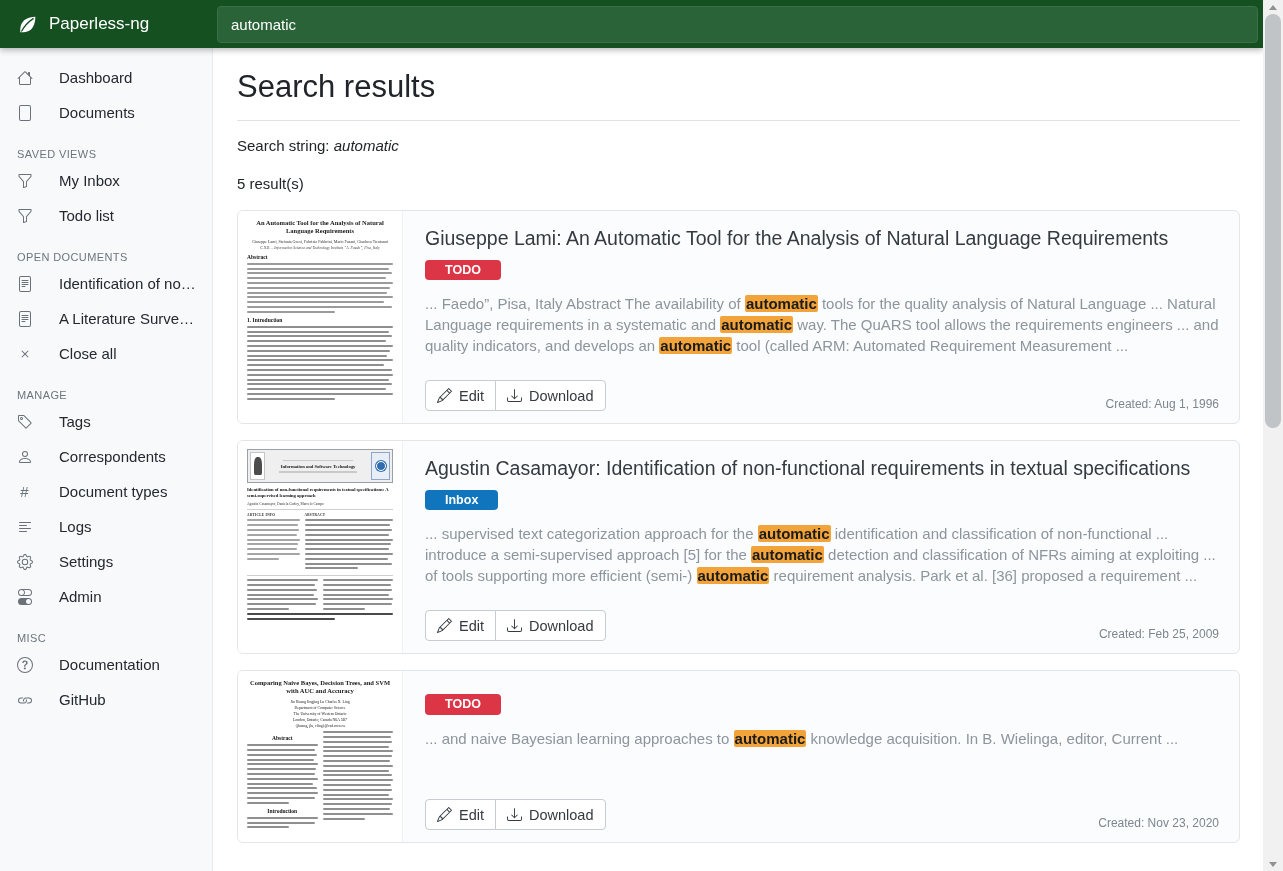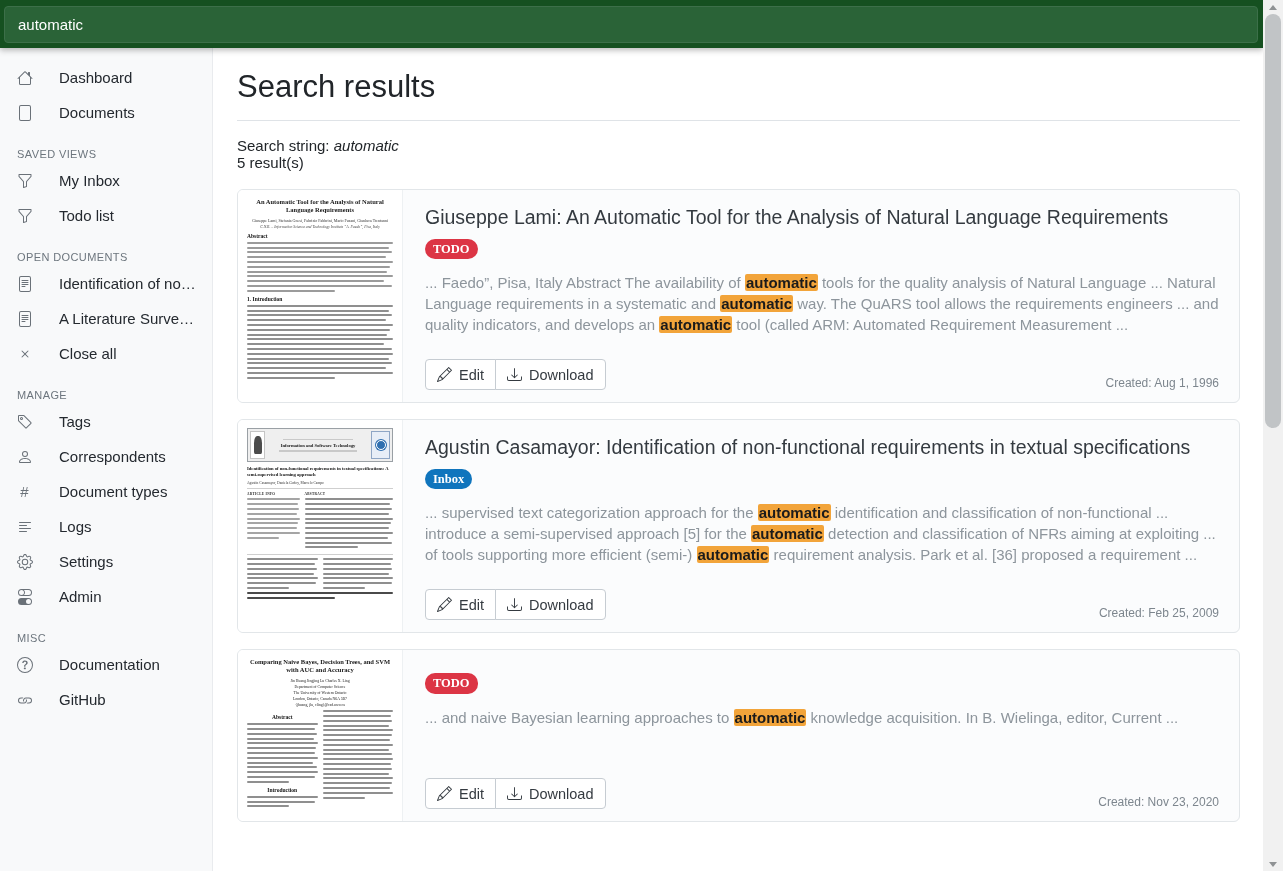--- a/index.html
+++ b/index.html
@@ -28,32 +28,32 @@
   .glyph{font-size:15px;line-height:1;color:inherit;}
   .nav-label{white-space:nowrap;overflow:hidden;text-overflow:ellipsis;}
 
   
   .main{position:absolute;left:213px;top:48px;width:1050px;bottom:0;background:#fff;
     overflow:hidden;padding:0 23px 0 24px;box-sizing:border-box;}
   .page-title{font-size:31px;font-weight:400;color:#212529;margin:21px 0 0;}
   .rule{border:0;border-top:1px solid #dfe3e7;margin:15px 0 0;}
   .search-string{margin-top:16px;font-size:15px;color:#212529;}
   .search-string em{font-style:italic;}
-  .result-count{font-size:15px;color:#212529;}
+  .result-count{margin-top:21px;font-size:15px;color:#212529;}
   .results{margin-top:18px;display:flex;flex-direction:column;gap:16px;}
 
   .result-card{display:flex;border:1px solid #e2e6e9;border-radius:6px;background:#fbfcfd;
     overflow:hidden;min-height:212px;}
   .result-card.compact{min-height:171px;}
   .result-body{flex:1;display:flex;flex-direction:column;padding:15px 20px 12px 22px;
     box-sizing:border-box;min-width:0;}
   .result-title{margin:0;font-size:19.5px;font-weight:400;color:#343a40;line-height:1.32;}
   .result-title a{color:inherit;text-decoration:none;cursor:pointer;}
-  .badge{display:inline-block;color:#fff;font-weight:700;font-size:12.5px;padding:4px 8px;
-    border-radius:10px;line-height:1;font-family:Liberation Serif, serif;}
+  .badge{display:inline-block;color:#fff;font-weight:700;font-size:12.5px;padding:4px 20px;
+    border-radius:4px;line-height:1;}
   .title-badge{margin-left:9px;vertical-align:3px;}
   .badge-row{margin-top:8px;display:flex;gap:6px;}
   .snippet{margin:13px 0 0;font-size:15px;line-height:21px;color:#8d959c;}
   .hl{background:#f2a43a;color:#1b1b1b;font-weight:700;padding:0 1px;border-radius:2px;}
   .result-footer{display:flex;justify-content:space-between;align-items:flex-end;margin-top:auto;padding-top:14px;}
   .btn-group{display:inline-flex;}
   .btn{display:inline-flex;align-items:center;gap:7px;background:#fff;border:1px solid #c6ccd2;
     color:#343a40;font-size:14.5px;font-family:inherit;padding:5px 11px;cursor:pointer;height:31px;box-sizing:border-box;}
   .btn-icon{display:flex;}
   .btn svg{width:15px;height:15px;}
@@ -101,20 +101,29 @@
   .tri-up{width:0;height:0;border-left:4px solid transparent;border-right:4px solid transparent;border-bottom:5px solid #8f9294;}
   .tri-down{width:0;height:0;border-left:4px solid transparent;border-right:4px solid transparent;border-top:5px solid #8f9294;}
   .sb-thumb{position:absolute;left:2px;width:16px;top:14px;height:414px;background:#c1c4c6;border-radius:8px;cursor:pointer;}
 </style>
 </head>
 <body>
 
 <div class="app">
 
   <header class="navbar">
+    <div class="brand">
+      <span class="brand-logo">
+        <svg viewBox="0 0 22 22" xmlns="http://www.w3.org/2000/svg">
+          <path d="M19.2 2.8C11.2 3 5.4 6.2 3.9 12.7c-.6 2.7-.5 5.3-.5 6.4 1 0 4.2.1 6.6-.5C16.3 17 19.2 10.8 19.2 2.8Z" fill="#ffffff"></path>
+          <path d="M4.6 18.4C8 12 12.8 7.6 17.4 4.6" stroke="#155020" stroke-width="1.3" fill="none"></path>
+        </svg>
+      </span>
+      <span>Paperless-ng</span>
+    </div>
     <div class="search-wrap">
       <input class="global-search" type="text" value="automatic" style="">
     </div>
   </header>
 
   <aside class="sidebar">
     <div id="sidebar-sections">
         <div class="nav-section">
           <div class="nav-item">
             <span class="nav-icon">

